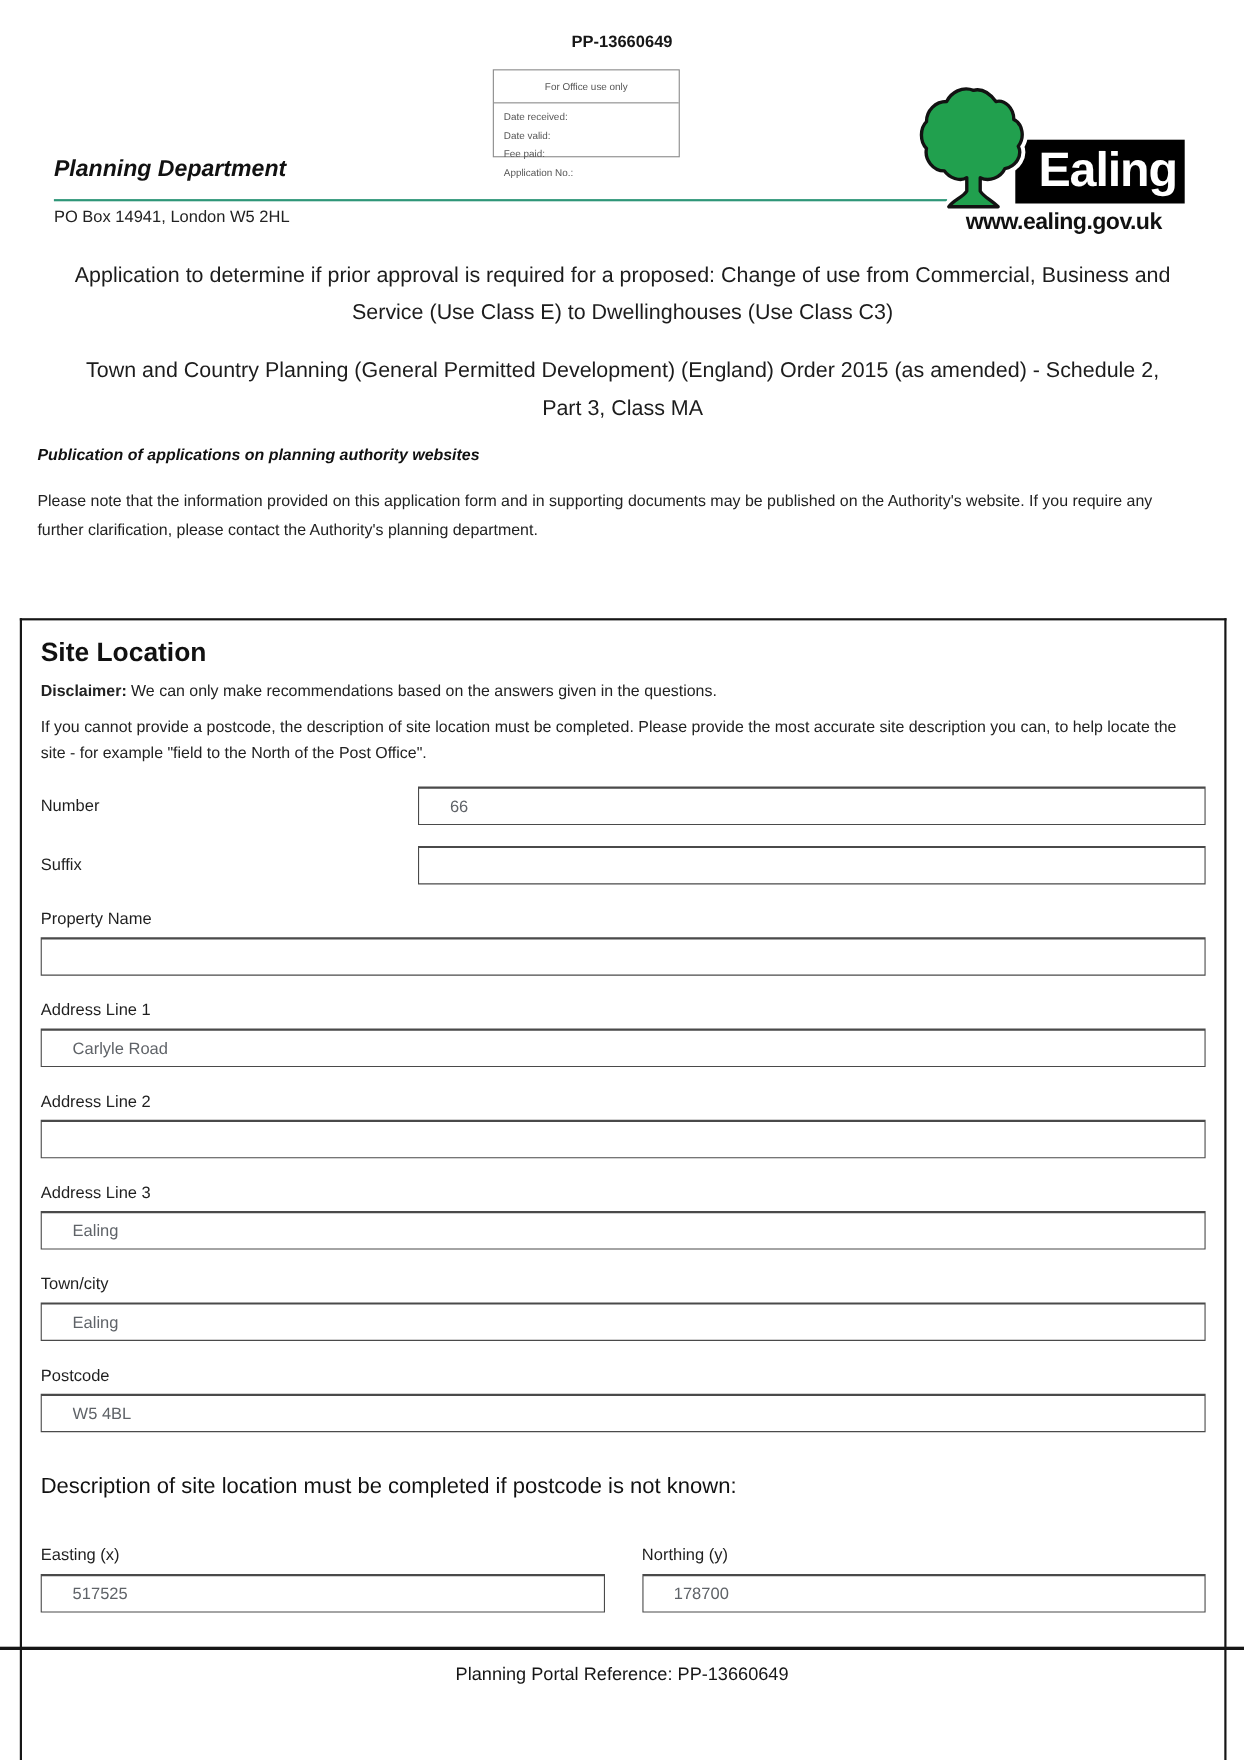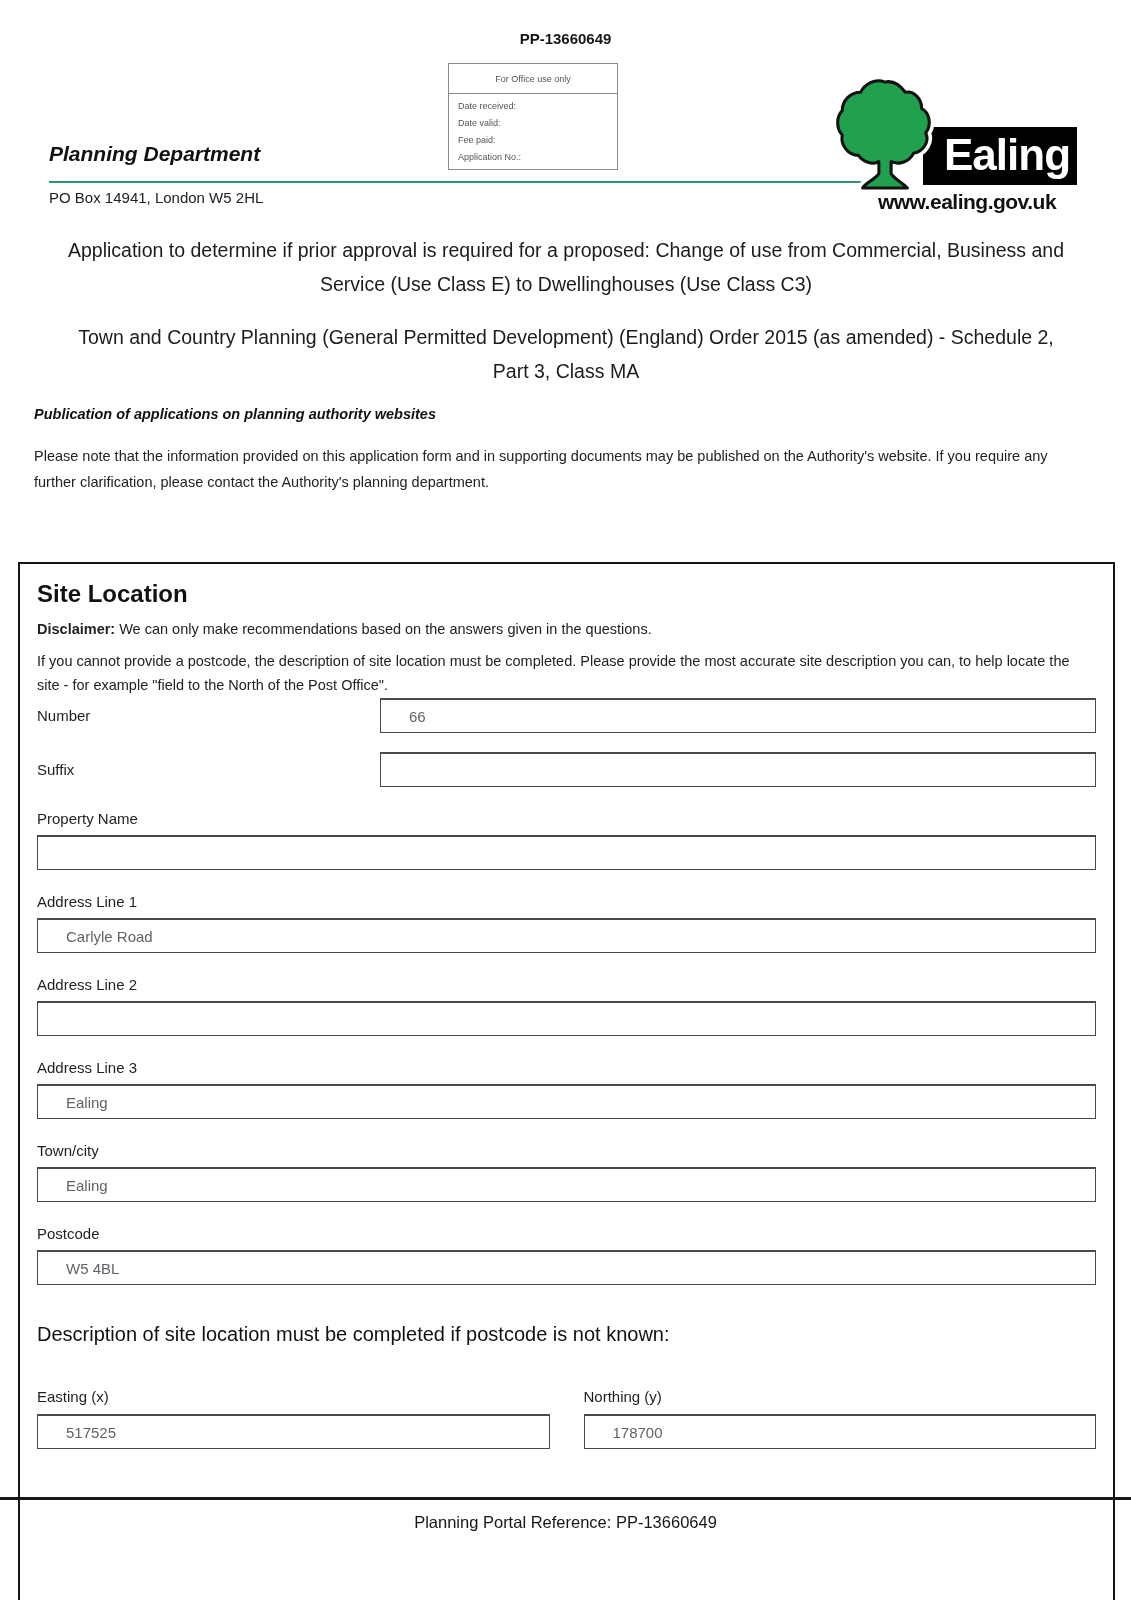--- a/index.html
+++ b/index.html
@@ -2,21 +2,21 @@
 <html><head>
 <meta charset="utf-8">
 <style>
   * { margin:0; padding:0; box-sizing:border-box; }
   body { background:#fff; font-family:"Liberation Sans","DejaVu Sans",sans-serif; }
   .page { position:relative; width:1131px; height:1600px; background:#ffffff; overflow:hidden; color:#1c1c1c; }
 
   
   .pp-ref { position:absolute; top:30px; left:0; width:100%; text-align:center; font-weight:bold; font-size:15px; color:#161616; }
 
-  .office-box { position:absolute; left:448px; top:63px; width:170px; height:107px; border:1px solid #8a8a8a; background:#fff; }
+  .office-box { position:absolute; left:448px; top:63px; width:170px; height:80px; border:1px solid #8a8a8a; background:#fff; }
   .ob-title { font-size:9px; color:#555; text-align:center; padding:10px 0 9px; border-bottom:1px solid #8a8a8a; }
   .ob-row { font-size:9px; color:#555; padding:7px 0 0 9px; }
 
   .dept { position:absolute; left:49px; top:142px; font-size:21px; font-weight:bold; color:#111;font-style:italic; }
   .teal-line { position:absolute; left:49px; top:181px; width:812px; height:2px; background:#2E9678; }
   .po-box { position:absolute; left:49px; top:189px; font-size:15px; color:#222; }
 
   .logo-rect { position:absolute; left:923px; top:127px; width:154px; height:58px; background:#000; }
   .logo-word { color:#fff; font-weight:bold; font-size:44px; line-height:56px; padding-left:21px; letter-spacing:-1px; }
   .logo-url { position:absolute; left:853px; top:190px; width:228px; text-align:center; font-weight:bold; font-size:21px; color:#111; letter-spacing:-0.5px; }
@@ -33,21 +33,21 @@
   
   .site-box { position:absolute; left:18px; top:562px; width:1097px; height:1154px; border:2px solid #161616; border-bottom:none; padding:0 17px; background:#fff; }
   .site-h { font-size:24px; font-weight:bold; color:#111; margin-top:16px; }
   .disclaimer { margin-top:13px; font-size:14.5px; color:#222; }
   .disc-label { font-weight:bold; margin-right:4px; }
   .instructions { margin-top:12px; font-size:14.5px; line-height:24px; color:#222; }
 
   .text-input { display:block; width:100%; height:35px; border:1px solid #4a4a4a; border-top-width:2px; font-size:15px; color:#5f6368; padding:0 28px; background:#fff; font-family:inherit; }
   .field-label { font-size:15px; color:#1f1f1f; line-height:21px; }
 
-  .inline-field { display:flex; margin-top:1px; }
+  .inline-field { display:flex; margin-top:18px; }
   .inline-field + .inline-field { margin-top:19px; }
   .inline-field .field-label { flex:0 0 343px; padding-top:7px; }
   .inline-field .text-input { flex:1; width:auto; }
 
   .full-field { margin-top:21px; }
   .full-field .text-input { margin-top:6px; }
 
   .desc-heading { margin-top:38px; font-size:20px; font-weight:normal; color:#111; }
   .coord-row { display:flex; gap:34px; margin-top:40px; }
   .coord-col { flex:1; }

